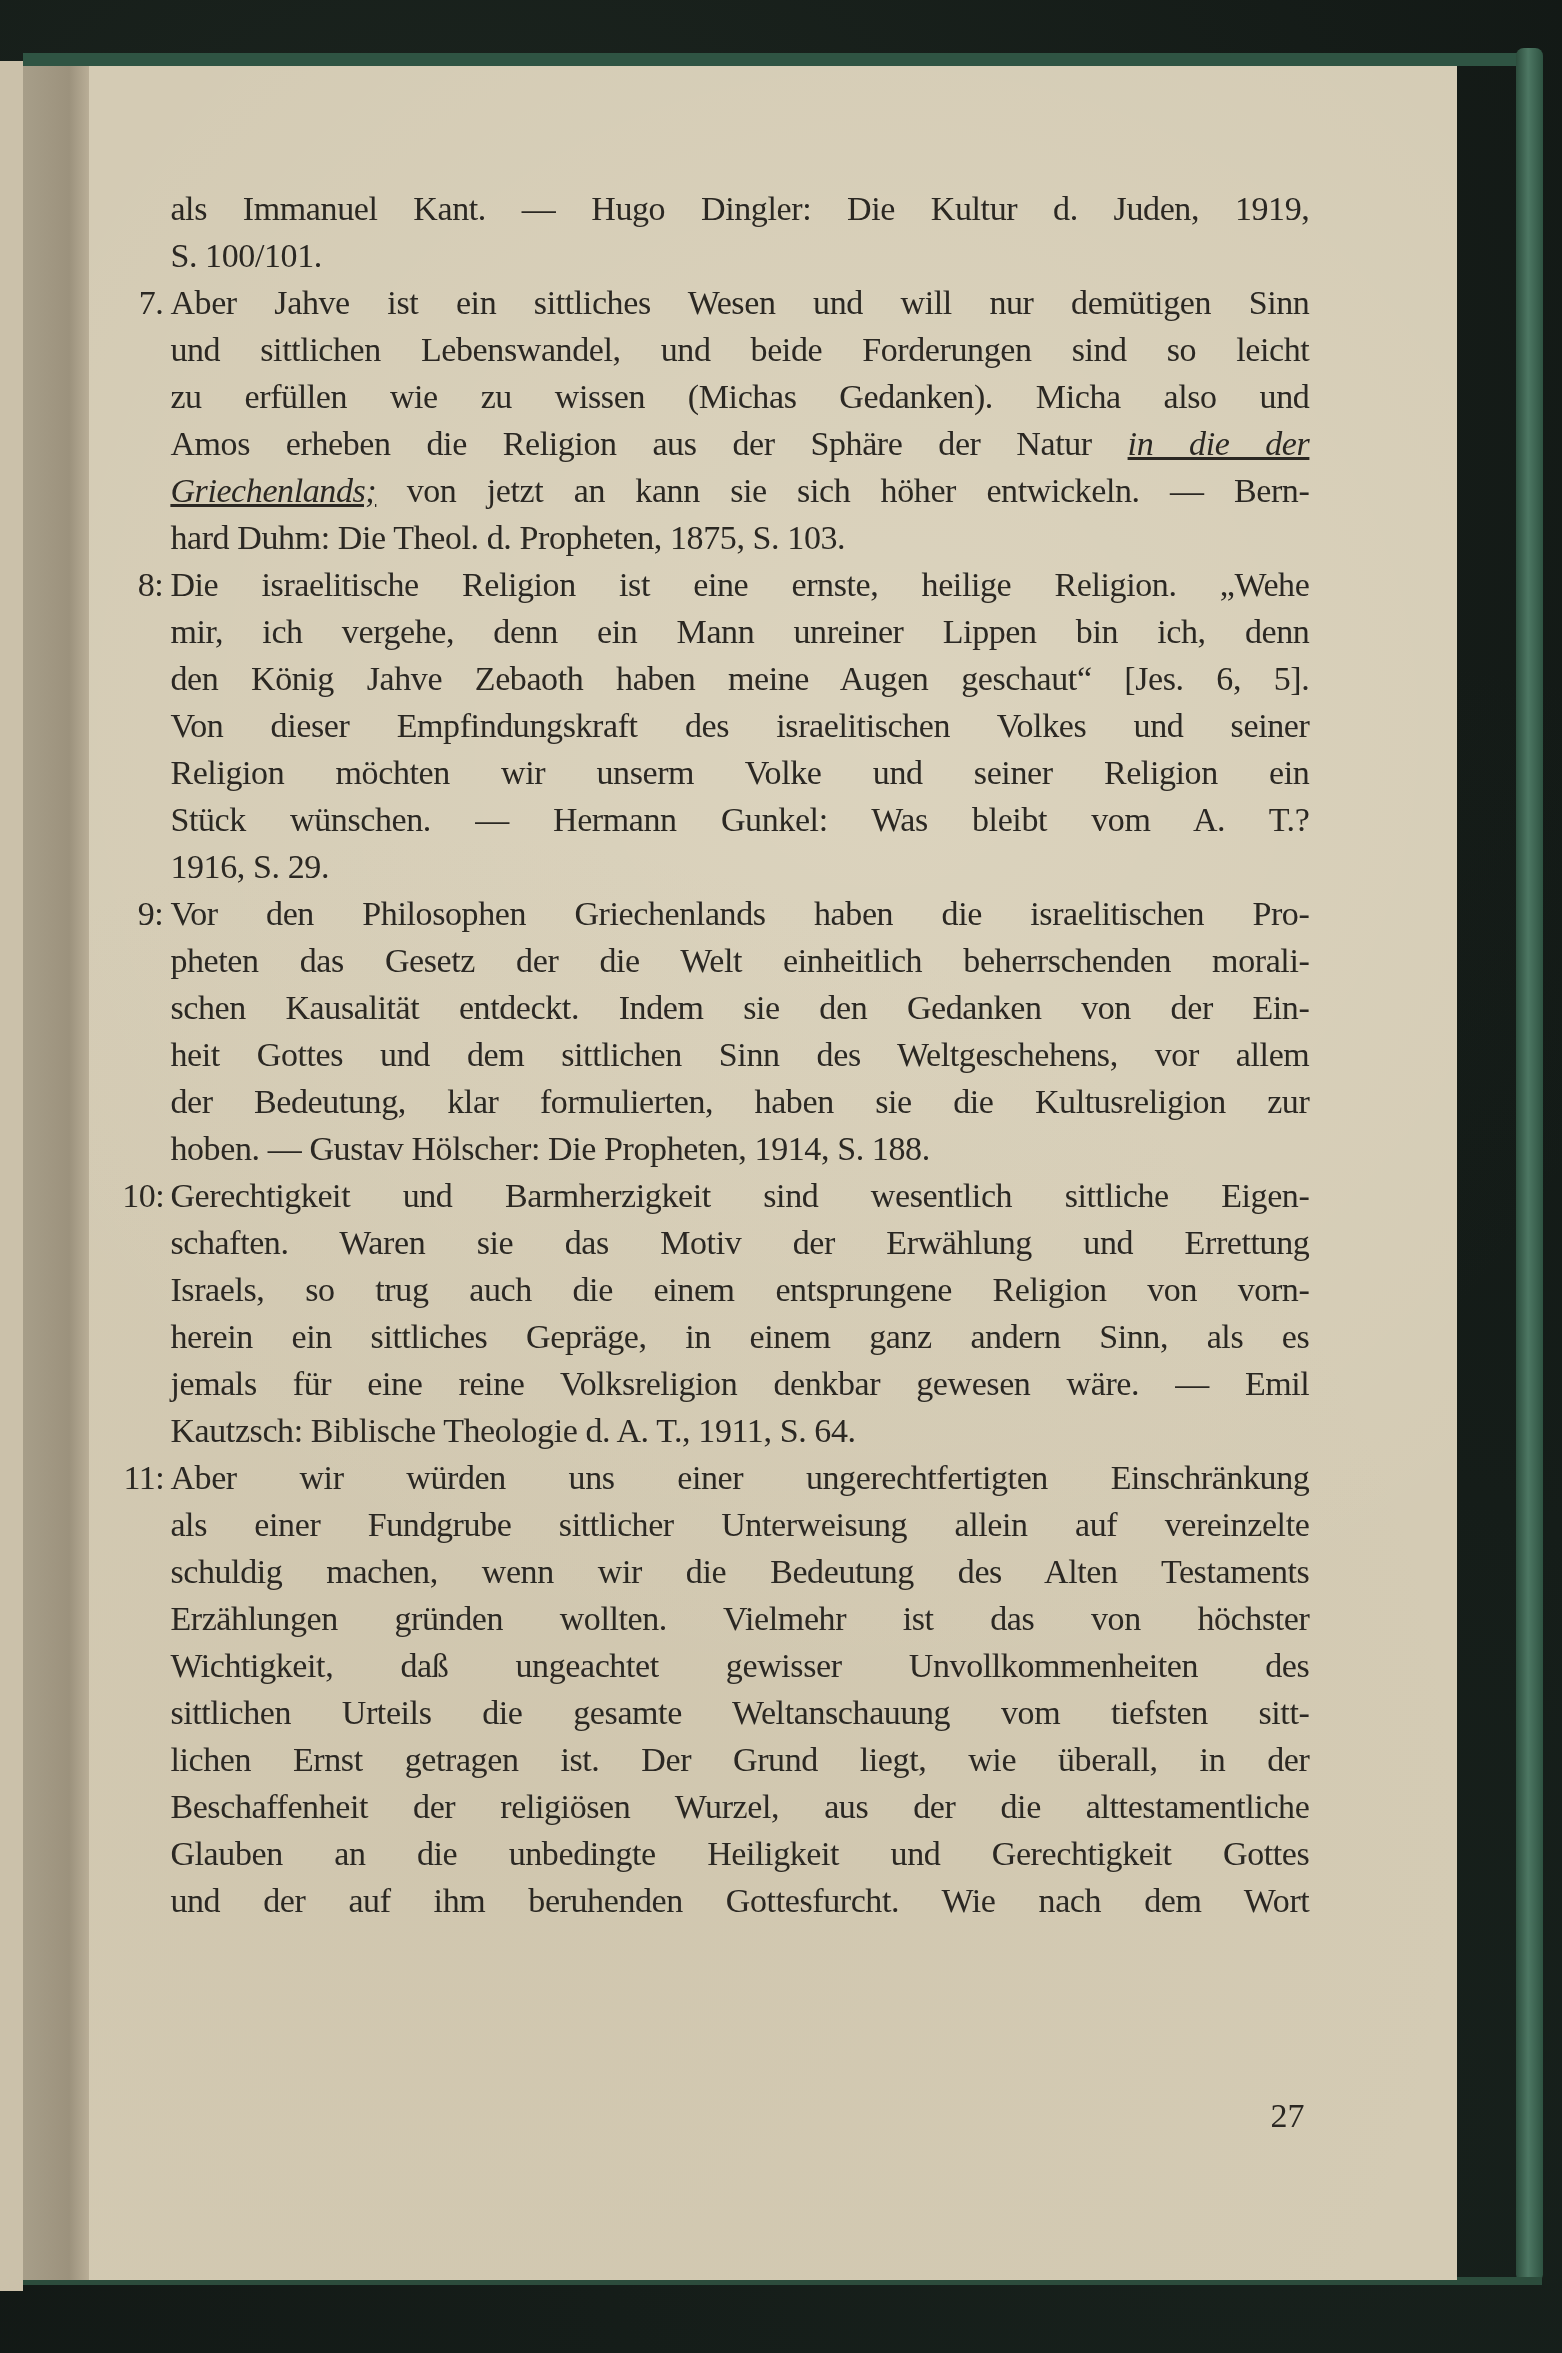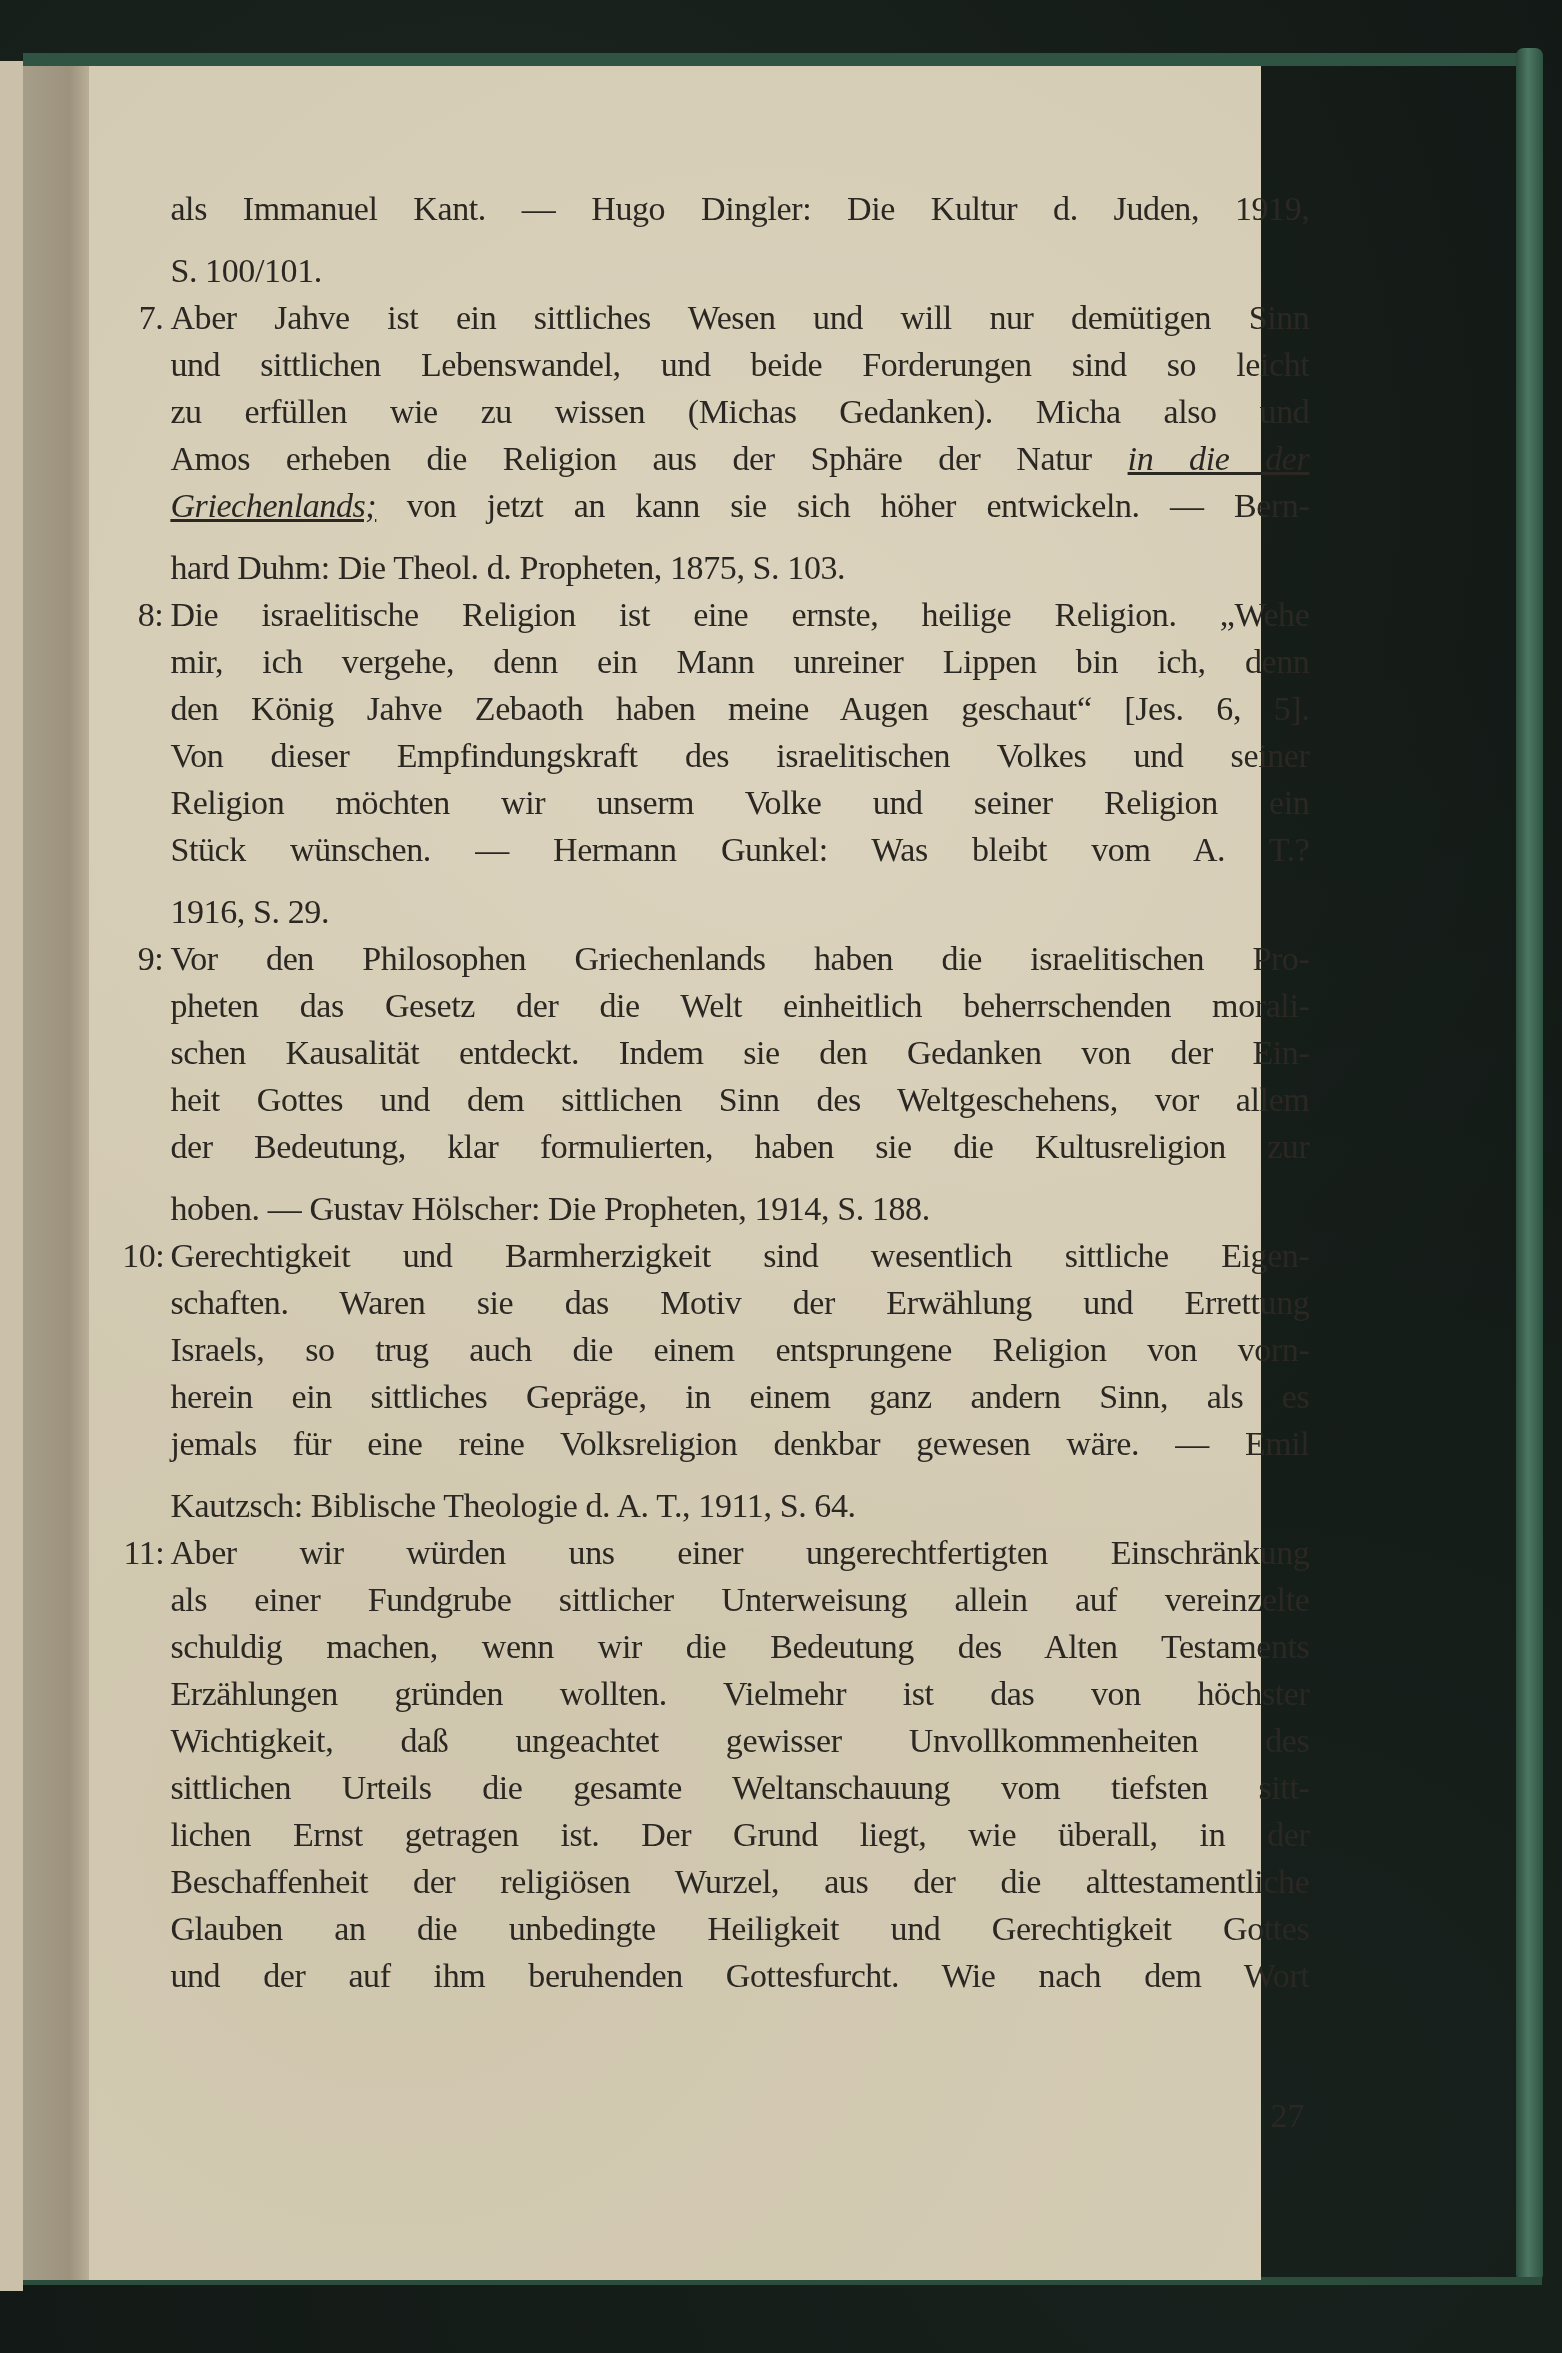--- a/index.html
+++ b/index.html
@@ -27,42 +27,42 @@
     .cover-edge-right {
       position: absolute; left: 1516px; top: 48px; width: 26.6px; height: 2234px;
       background: linear-gradient(90deg, #2c4c3c, #4d7763 45%, #2e5241);
       border-radius: 7.8px;
     }
     .cover-edge-bottom {
       position: absolute; left: 23.4px; top: 2277px; width: 1519px; height: 7.8px;
       background: #2c4c3c;
     }
     .page {
-      position: absolute; left: 23.4px; top: 66px; width: 1238px; height: 2214px;
+      position: absolute; left: 23.4px; top: 66px; width: 1434px; height: 2214px;
       background: #d4cbb4;
       background-image:
         radial-gradient(circle at 60% 30%, rgba(255,250,235,0.18), transparent 55%),
         radial-gradient(circle at 30% 80%, rgba(180,165,135,0.12), transparent 50%);
     }
     .gutter-shadow {
       position: absolute; left: 0; top: 0; width: 66px; height: 100%;
       background: linear-gradient(90deg, #a79e89 0%, #9c927d 70%, #b9ae97 100%);
     }
     .text-block {
       position: absolute; left: 147px; top: 119px; width: 1139px;
       color: #2b2823;
       font-size: 34px;
       line-height: 47px;
       letter-spacing: -0.4px;
     }
     .line {
       display: block; height: 47px; white-space: nowrap;
       text-align: justify; text-align-last: justify;
     }
-    .line.last { text-align-last: left; margin-top: 15px; }
+    .line.last { text-align-last: left; }
     .note { position: relative; }
     .note-num {
       position: absolute; left: -62px; width: 56px; text-align: right;
       top: 0; font-size: 34px;
     }
     .note-num.single { left: -52px; width: 45px; }
     em { font-style: italic; text-decoration: underline; }
     .page-number {
       position: absolute; left: 1242px; top: 2031px; width: 44px;
       text-align: center; font-size: 34px; color: #2b2823;

